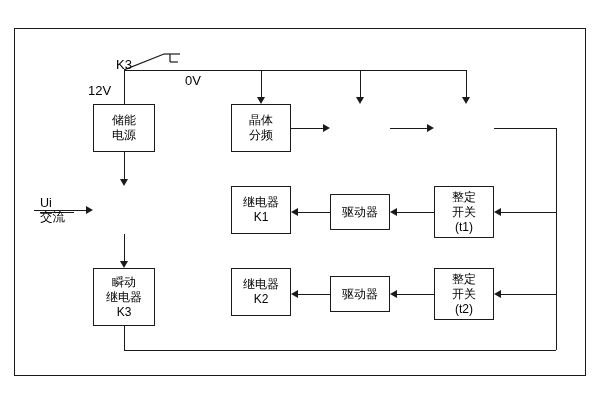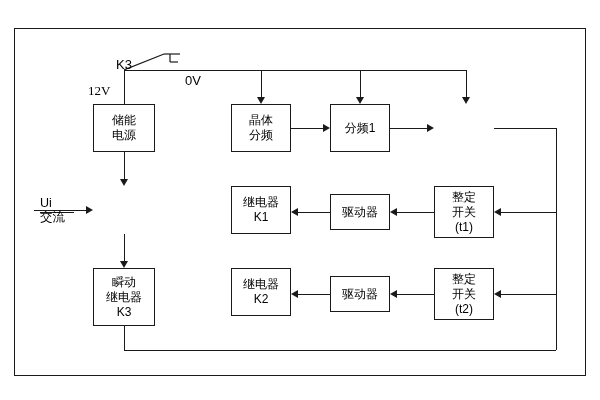--- a/index.html
+++ b/index.html
@@ -94,21 +94,20 @@
 电源</div>
 
 
   <div class="box" style="left:93px; top:268px; width:62px; height:58px;">瞬动
 继电器
 K3</div>
 
   <div class="box" style="left:231px; top:104px; width:60px; height:48px;">晶体
 分频</div>
 
-  <div class="box" style="left:330px; top:104px; width:60px; height:48px;">分频1</div>
 
 
   <div class="box" style="left:434px; top:186px; width:60px; height:52px;">整定
 开关
 (t1)</div>
 
   <div class="box" style="left:330px; top:194px; width:60px; height:36px;">驱动器</div>
 
   <div class="box" style="left:231px; top:186px; width:60px; height:48px;">继电器
 K1</div>
@@ -130,21 +129,21 @@
       <line x1="40" y1="2" x2="56" y2="2" stroke="#1a1a1a" stroke-width="1.2"></line>
       <line x1="46" y1="2" x2="46" y2="10" stroke="#1a1a1a" stroke-width="1.2"></line>
       <line x1="46" y1="10" x2="54" y2="10" stroke="#1a1a1a" stroke-width="1.2"></line>
     </svg>
   </div>
 
   <div class="label" style="left:116px; top:58px; font-size:13px;">K3</div>
 
   <div class="label" style="left:185px; top:62px; font-size:13px;margin-top:12px;">0V</div>
 
-  <div class="label" style="left:88px; top:84px; font-size:13px;font-family:Liberation Serif, serif;">12V</div>
+  <div class="label" style="left:88px; top:84px; font-size:13px;">12V</div>
 
   <div class="line vline" style="left:124px; top:70px; height:34px;"></div>
 
   <div class="line vline" style="left:261px; top:70px; height:27px;"></div>
   <div class="arrow arrow-d" style="left:257px; top:97px;"></div>
 
   <div class="line vline" style="left:360px; top:70px; height:27px;"></div>
   <div class="arrow arrow-d" style="left:356px; top:97px;"></div>
 
   <div class="line vline" style="left:466px; top:70px; height:27px;"></div>

